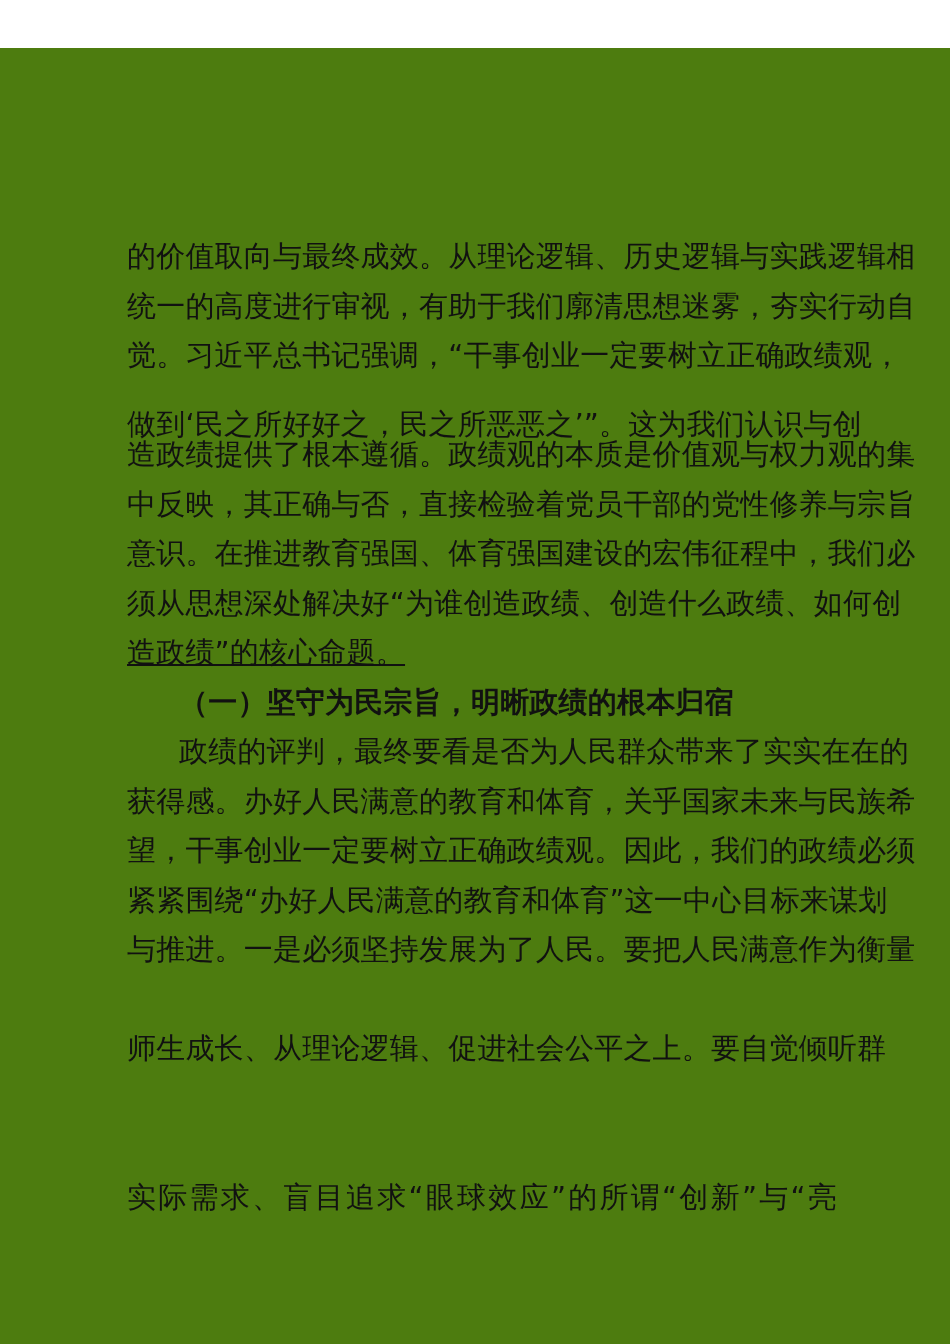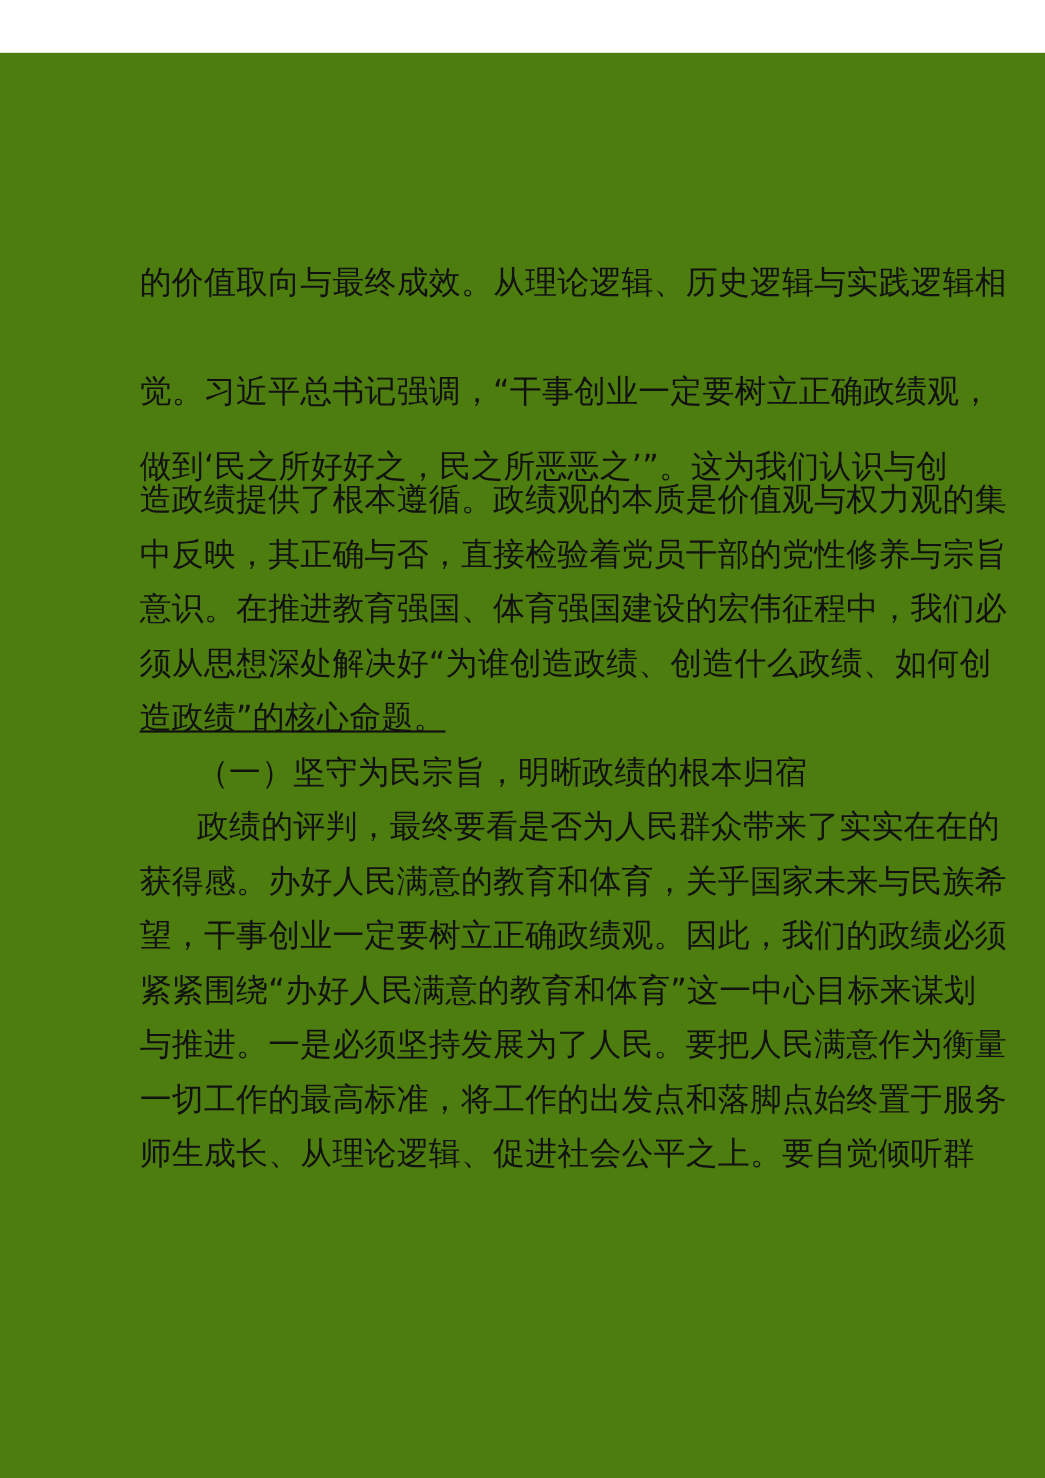--- a/index.html
+++ b/index.html
@@ -41,38 +41,40 @@
       text-decoration: underline;
     }
     .line.indent {
       left: 179px;
       width: 658px;
     }
     .line.heading {
       left: 179px;
       width: 600px;
       text-align-last: left;
+      font-weight: bold;
     }
   </style>
 </head>
 <body>
 
 <div class="page">
 
   <div class="line" style="top:186px">的价值取向与最终成效。从理论逻辑、历史逻辑与实践逻辑相</div>
+  <div class="line" style="top:236px">统一的高度进行审视，有助于我们廓清思想迷雾，夯实行动自</div>
   <div class="line" style="top:285px">觉。习近平总书记强调，“干事创业一定要树立正确政绩观，</div>
   <div class="line" style="top:354px">做到‘民之所好好之，民之所恶恶之’”。这为我们认识与创</div>
   <div class="line" style="top:384px">造政绩提供了根本遵循。政绩观的本质是价值观与权力观的集</div>
   <div class="line" style="top:434px">中反映，其正确与否，直接检验着党员干部的党性修养与宗旨</div>
   <div class="line" style="top:483px">意识。在推进教育强国、体育强国建设的宏伟征程中，我们必</div>
   <div class="line" style="top:533px">须从思想深处解决好“为谁创造政绩、创造什么政绩、如何创</div>
   <div class="line last" style="top:582px">造政绩”的核心命题。</div>
 
   <div class="line heading" style="top:632px">（一）坚守为民宗旨，明晰政绩的根本归宿</div>
 
   <div class="line indent" style="top:681px">政绩的评判，最终要看是否为人民群众带来了实实在在的</div>
   <div class="line" style="top:731px">获得感。办好人民满意的教育和体育，关乎国家未来与民族希</div>
   <div class="line" style="top:780px">望，干事创业一定要树立正确政绩观。因此，我们的政绩必须</div>
   <div class="line" style="top:830px">紧紧围绕“办好人民满意的教育和体育”这一中心目标来谋划</div>
   <div class="line" style="top:879px">与推进。一是必须坚持发展为了人民。要把人民满意作为衡量</div>
-  <div class="line" style="top:929px">一切工作的最高标准，将工作的出发点和落脚点始终置于服务</div>
   <div class="line" style="top:978px">师生成长、从理论逻辑、促进社会公平之上。要自觉倾听群</div>
+  <div class="line" style="top:1127px">实际需求、盲目追求“眼球效应”的所谓“创新”与“亮</div>
 </div>
 
 </body></html>

